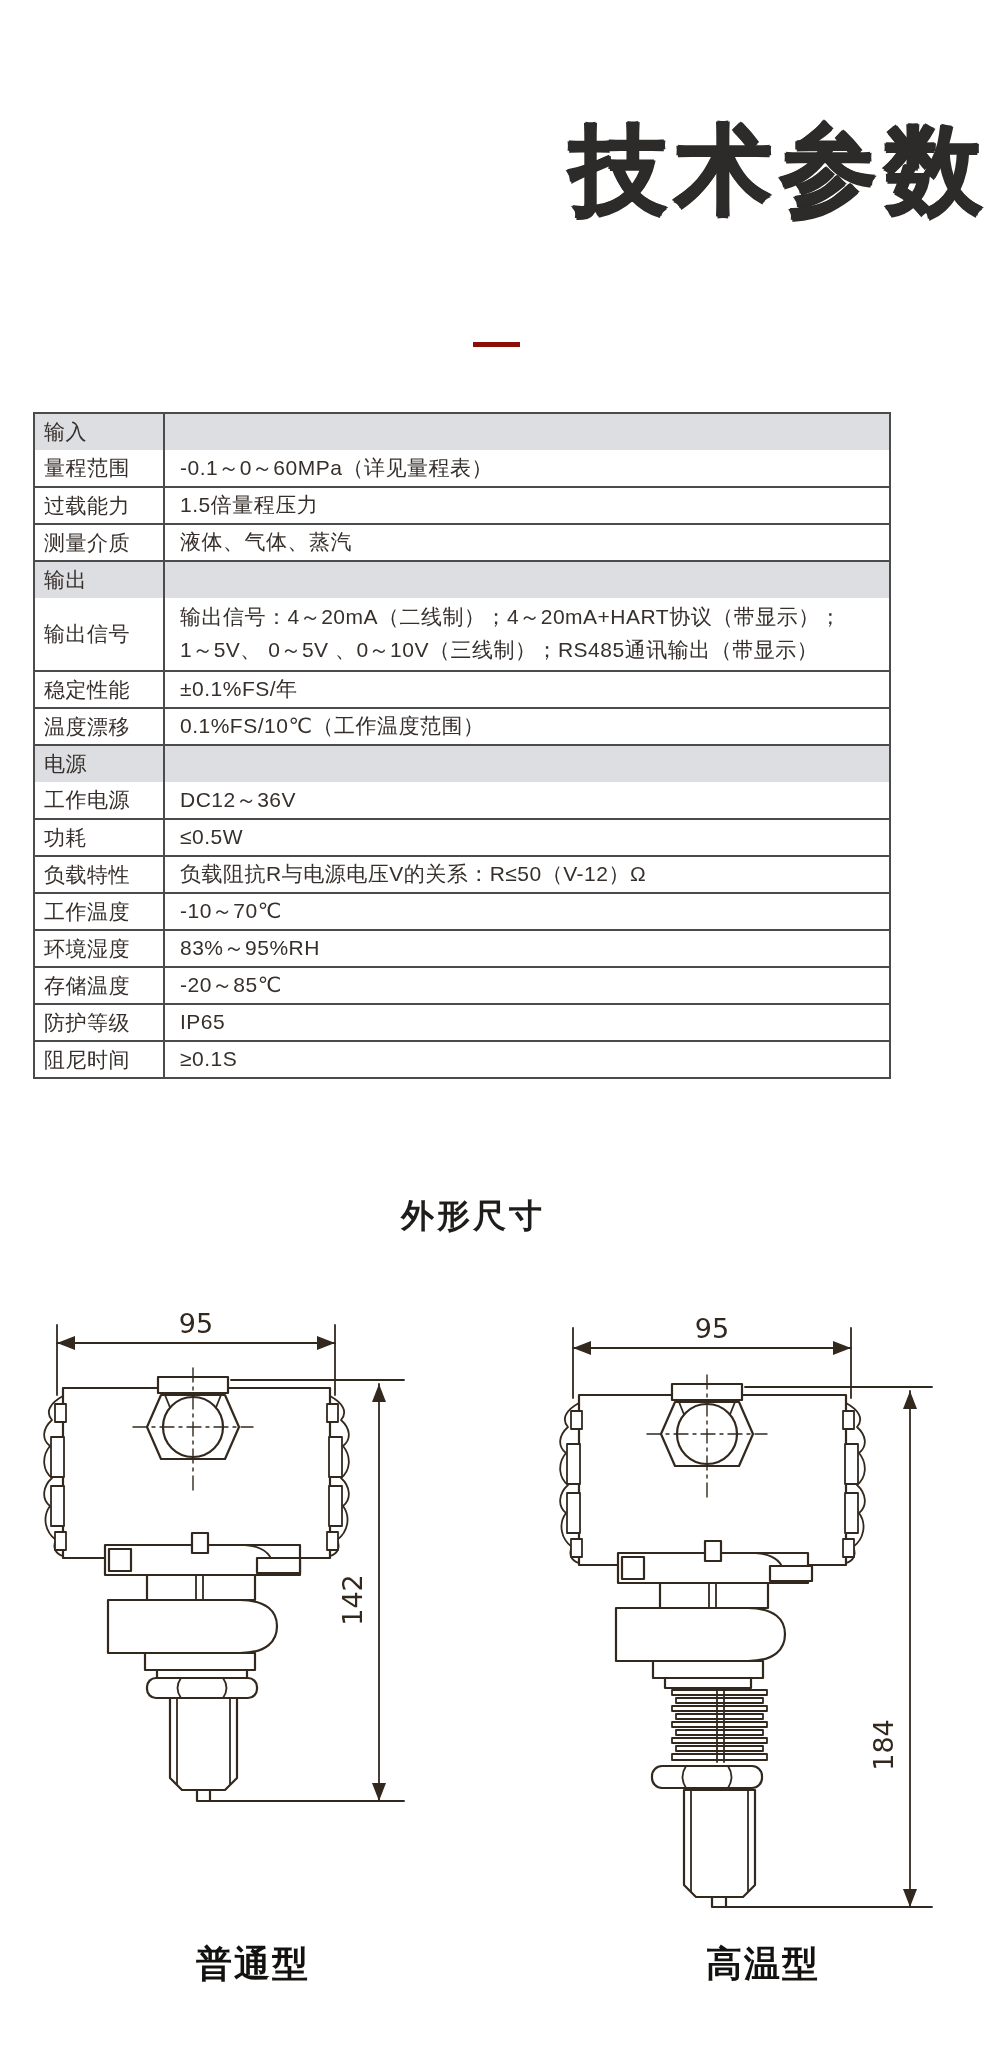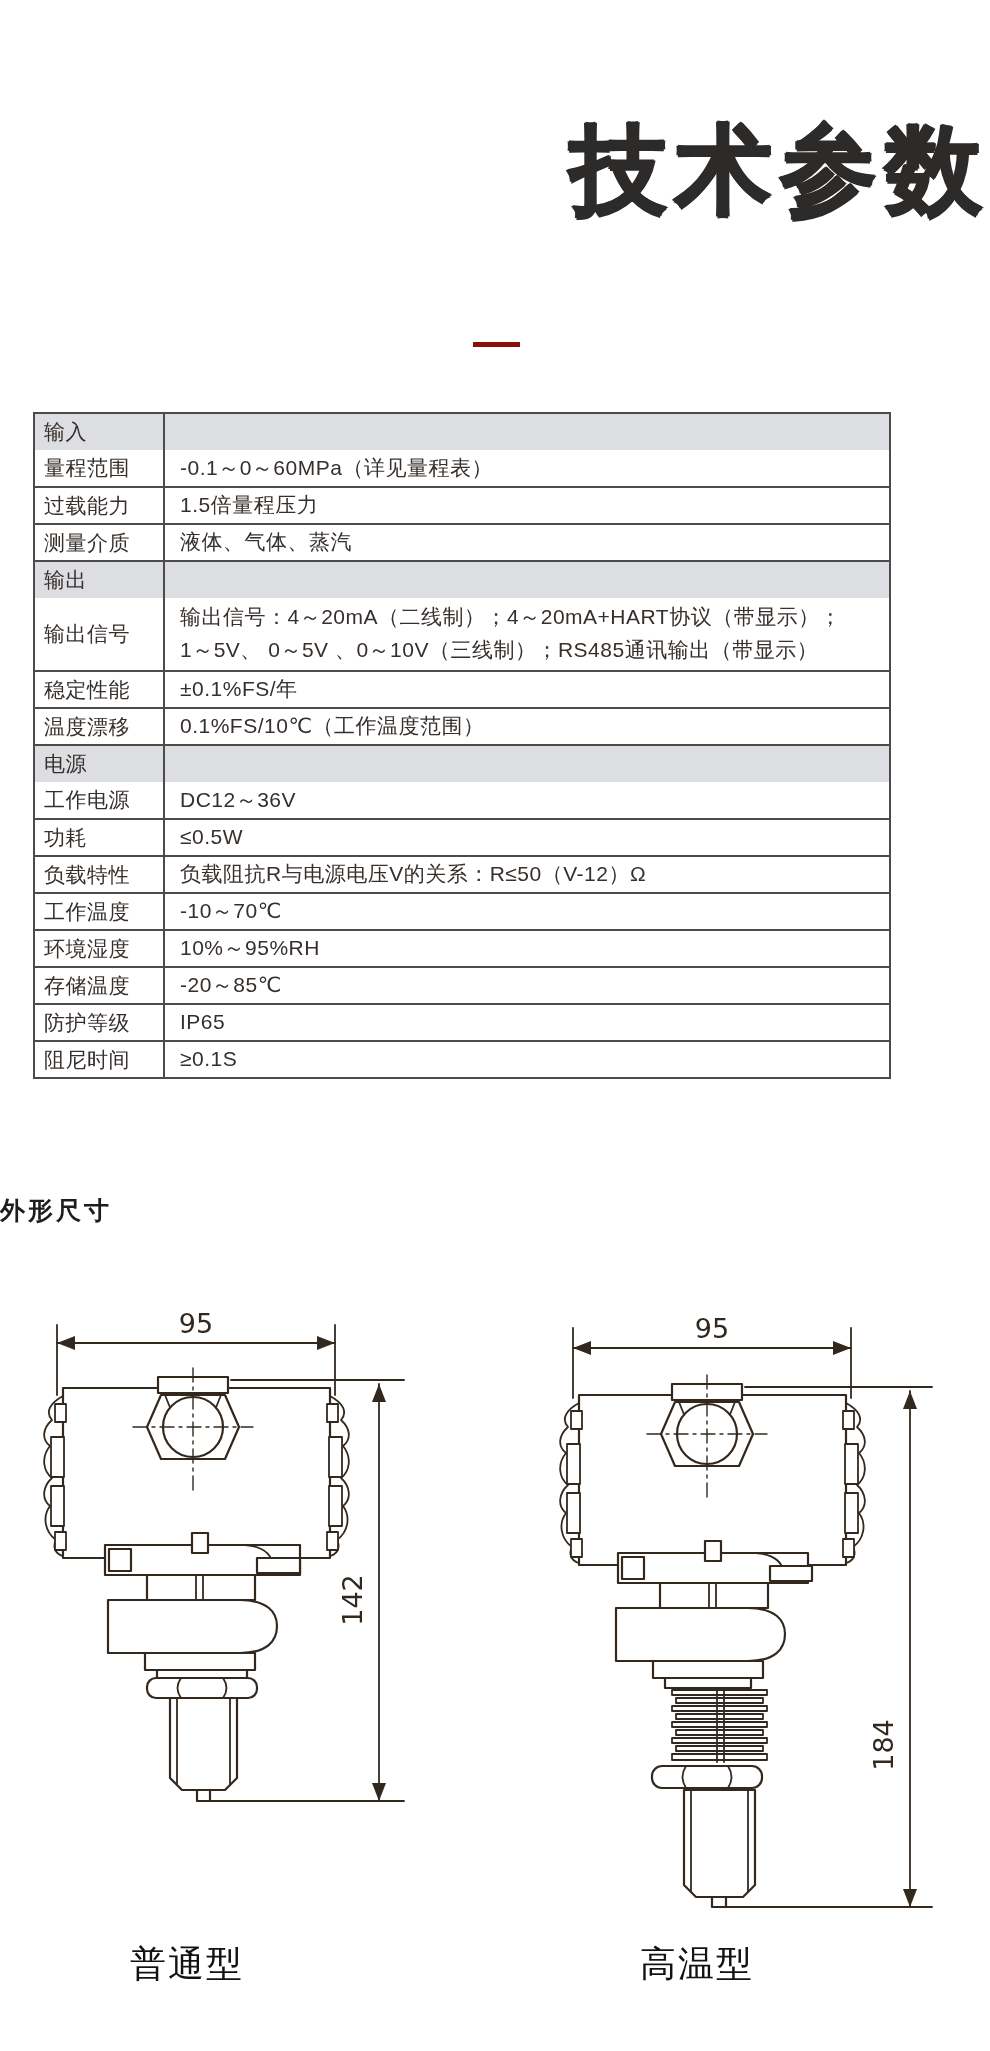--- a/index.html
+++ b/index.html
@@ -28,41 +28,41 @@
   .spec-table td{padding:0;vertical-align:middle;letter-spacing:0.5px;}
   .spec-table td.lbl{padding-left:9px;}
   .spec-table td.val{border-left:2px solid #4b4b4b;padding-left:15px;}
   .spec-table tr{height:37px;}
   .spec-table tr.tall{height:73px;padding-left:40px;}
   .spec-table tr.data td{border-bottom:2px solid #4b4b4b;margin-top:40px;}
   .spec-table tr.section td{background:#dcdee1;}
   .spec-table .vline{line-height:1.55;}
   
   .dim-heading{
-    position:absolute;top:1194px;left:0;width:946px;text-align:left;
-    font-size:25px;font-weight:bold;color:#1f1d1c;letter-spacing:3px;
+    position:absolute;top:1194px;left:0;width:946px;text-align:center;
+    font-size:33px;font-weight:bold;color:#1f1d1c;letter-spacing:3px;
   }
   .fig{position:absolute;}
   .fig-standard{left:15px;top:1300px;}
   .fig-hightemp{left:520px;top:1300px;}
   .fig svg{display:block;}
   .fig path,.fig rect,.fig line,.fig circle,.fig polygon.open{
     fill:none;stroke:#32281e;stroke-width:2.2;stroke-linejoin:round;stroke-linecap:round;
   }
   .fig .wfill{fill:#ffffff;}
   .fig polygon.arrow{fill:#32281e;stroke:none;}
   .fig text{
     font-family:"DejaVu Sans","Liberation Sans",sans-serif;
     font-size:27px;fill:#32281e;stroke:none;font-weight:400;
   }
   .fig .cline{stroke-width:1.4;stroke-dasharray:14 5 3 5;}
   .fig .thin{stroke-width:1.8;}
   .fig-label{
-    position:absolute;width:180px;text-align:left;top:1940px;
-    font-size:36px;font-weight:normal;color:#141210;letter-spacing:2px;
+    position:absolute;width:180px;text-align:right;top:1940px;
+    font-size:36px;font-weight:bold;color:#141210;letter-spacing:2px;
   }
   .fig-label.l1{left:130px;}
   .fig-label.l2{left:640px;}
 </style>
 </head>
 <body>
 
 <div class="page-title">技术参数</div>
 <div class="accent-dash" style="background: rgb(139, 15, 8);"></div>
 
@@ -141,21 +141,21 @@
       </tr>
       <tr class="data">
         <td class="lbl">工作温度</td>
         <td class="val">
           <div class="vline">-10～70℃</div>
         </td>
       </tr>
       <tr class="data">
         <td class="lbl">环境湿度</td>
         <td class="val">
-          <div class="vline">10%～95%RH</div>
+          <div class="vline">83%～95%RH</div>
         </td>
       </tr>
       <tr class="data">
         <td class="lbl">存储温度</td>
         <td class="val">
           <div class="vline">-20～85℃</div>
         </td>
       </tr>
       <tr class="data">
         <td class="lbl">防护等级</td>

